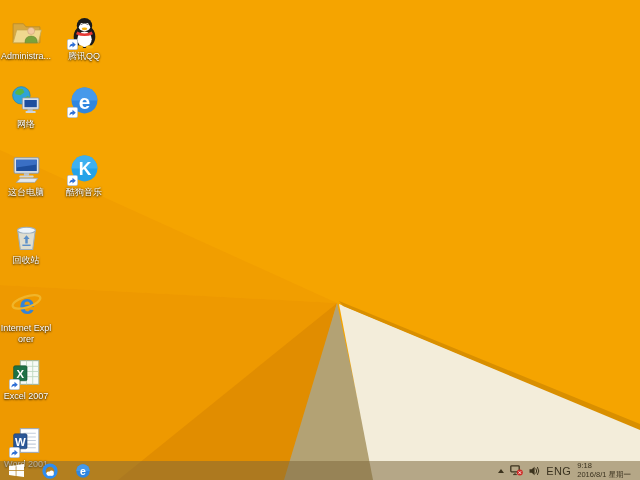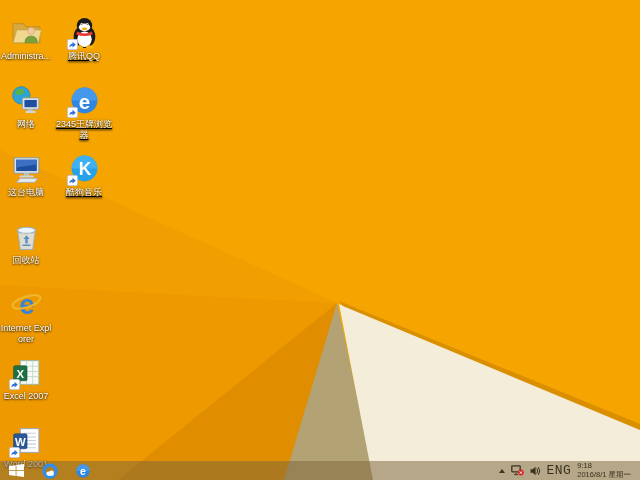--- a/index.html
+++ b/index.html
@@ -6,21 +6,21 @@
   .desktop{
     position:relative;width:640px;height:480px;overflow:hidden;
     font-family:"Liberation Sans","DejaVu Sans",sans-serif;
     -webkit-font-smoothing:antialiased;
   }
   .wallpaper{position:absolute;inset:0;width:100%;height:100%;display:block;}
 
   
   .icon-col{position:absolute;top:16px;display:flex;flex-direction:column;z-index:2;}
   .col1{left:0;width:52px;}
-  .col2{left:52px;width:64px;text-decoration:underline;}
+  .col2{left:52px;width:64px;}
   .cell{height:68px;display:flex;flex-direction:column;align-items:center;cursor:default;}
   .ic{position:relative;width:33px;height:33px;flex:0 0 33px;}
   .ic svg.main{width:33px;height:33px;display:block;}
   .sc{position:absolute;left:-1px;bottom:-1px;width:11px;height:11px;}
   .lbl{
     margin-top:2px;font-size:9px;line-height:11px;color:#fff;text-align:center;
     text-shadow:0 1px 2px rgba(0,0,0,.8),0 0 2px rgba(0,0,0,.55);
     max-width:100%;word-break:break-all;
   }
 
@@ -30,21 +30,21 @@
     background:rgba(124,103,59,.52);
     display:flex;align-items:center;
   }
   .tb-btn{
     background:transparent;border:none;margin:0;padding:0;height:19px;width:33px;
     display:flex;align-items:center;justify-content:center;cursor:pointer;
   }
   .tb-btn svg{display:block;}
   .tb-right{margin-left:auto;display:flex;align-items:center;gap:6px;padding-right:9px;height:100%;}
   .tray-chevron{width:0;height:0;border-left:3.5px solid transparent;border-right:3.5px solid transparent;border-bottom:4.5px solid #3c331e;display:inline-block;}
-  .lang{font-size:13px;color:#3a321f;letter-spacing:.4px;font-family:Liberation Mono, monospace;}
+  .lang{font-size:11px;color:#3a321f;letter-spacing:.4px;}
   .clock{display:flex;flex-direction:column;align-items:flex-start;justify-content:center;color:#3a321f;font-size:7.5px;line-height:8.5px;}
 </style>
 </head>
 <body>
 
 <div class="desktop">
 
   <svg class="wallpaper" viewBox="0 0 640 480" preserveAspectRatio="none" aria-hidden="true">
     <rect x="0" y="0" width="640" height="480" fill="#f5a400"></rect>
     <polygon points="337,303 0,150 0,285" fill="#f19e00"></polygon>
@@ -185,21 +185,20 @@
         <svg class="main" viewBox="0 0 32 32">
           <circle cx="16" cy="16" r="12.5" fill="#2f86e0"></circle>
           <path d="M3.5 16 a12.5 12.5 0 0 1 25 0 z" fill="#4699ea"></path>
           <text x="16" y="24" font-size="20" font-weight="bold" fill="#fff" text-anchor="middle" font-family="Liberation Sans, sans-serif">e</text>
         </svg>
         <svg class="sc" viewBox="0 0 10 10">
           <rect x="0.3" y="0.3" width="9.4" height="9.4" rx="1.6" fill="#fff" stroke="#9fb4d4" stroke-width="0.6"></rect>
           <path d="M2.2 7.8 Q2.2 4.6 5 4.4 L5 2.6 L8 5.2 L5 7.8 L5 6.2 Q3.4 6.2 2.2 7.8 Z" fill="#2f6fd6"></path>
         </svg>
       </span>
-      <span class="lbl">2345王牌浏览器</span>
     </div>
 
 
 
     <div class="cell">
       <span class="ic">
         <svg class="main" viewBox="0 0 32 32">
           <circle cx="16" cy="16" r="12.5" fill="#25a2e8"></circle>
           <path d="M3.5 16 a12.5 12.5 0 0 1 25 0 z" fill="#3fb0f0"></path>
           <text x="16.5" y="22.5" font-size="17" font-weight="bold" fill="#fff" text-anchor="middle" font-family="Liberation Sans, sans-serif">K</text>

